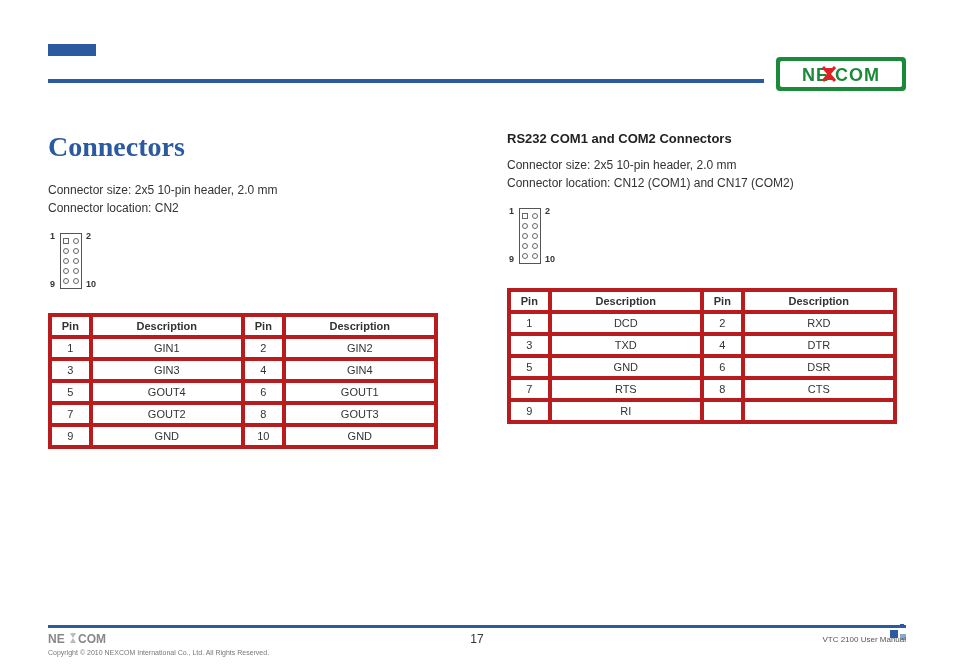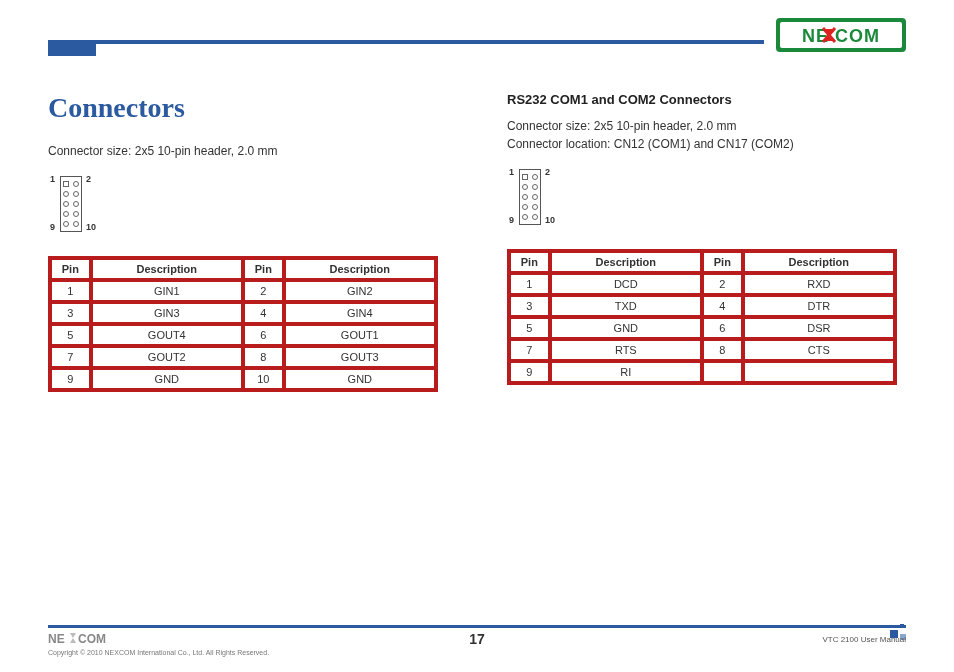--- a/index.html
+++ b/index.html
@@ -8,20 +8,21 @@
     height: 672px;
     font-family: Arial, Helvetica, sans-serif;
     background: #fff;
     position: relative;
     color: #333;
   }
   .header {
     display: flex;
     align-items: flex-end;
     padding: 18px 48px 0 48px;
+    margin-top: 39px;
   }
   .header-bar {
     flex: 1;
     height: 4px;
     background: #2b5aa0;
     margin-bottom: 8px;
   }
   .logo-top {
     margin-left: 12px;
   }
@@ -134,22 +135,22 @@
     align-items: center;
     justify-content: space-between;
     font-size: 8px;
     color: #555;
   }
   .footer-logo svg { display: block; }
   .page-num {
     position: absolute;
     left: 50%;
     transform: translateX(-50%);
-    font-weight: bold;
-    font-size: 14px;
+    font-weight: normal;
+    font-size: 12px;
     color: #333;
   }
   .footer-right-mark {
     position: absolute;
     right: 48px;
     bottom: 28px;
   }
 </style>
 </head>
 <body>
@@ -169,20 +170,21 @@
     </svg>
   </div>
 </div>
 <div class="accent-block"></div>
 
 <div class="content">
   <div class="col">
     <h1 class="page-title">Connectors</h1>
     <div class="body-text">
       <div>Connector size: 2x5 10-pin header, 2.0 mm</div>
+      <div>Connector location: CN2</div>
     </div>
     <div class="pin-diag">
       <span class="pin-label" style="left:2px;top:0;">1</span>
       <span class="pin-label" style="left:38px;top:0;">2</span>
       <span class="pin-label" style="left:2px;top:48px;">9</span>
       <span class="pin-label" style="left:38px;top:48px;">10</span>
       <div class="pin-box">
         <div class="pin-row">
             <div class="pin-sq"></div>
             <div class="pin-dot"></div>

